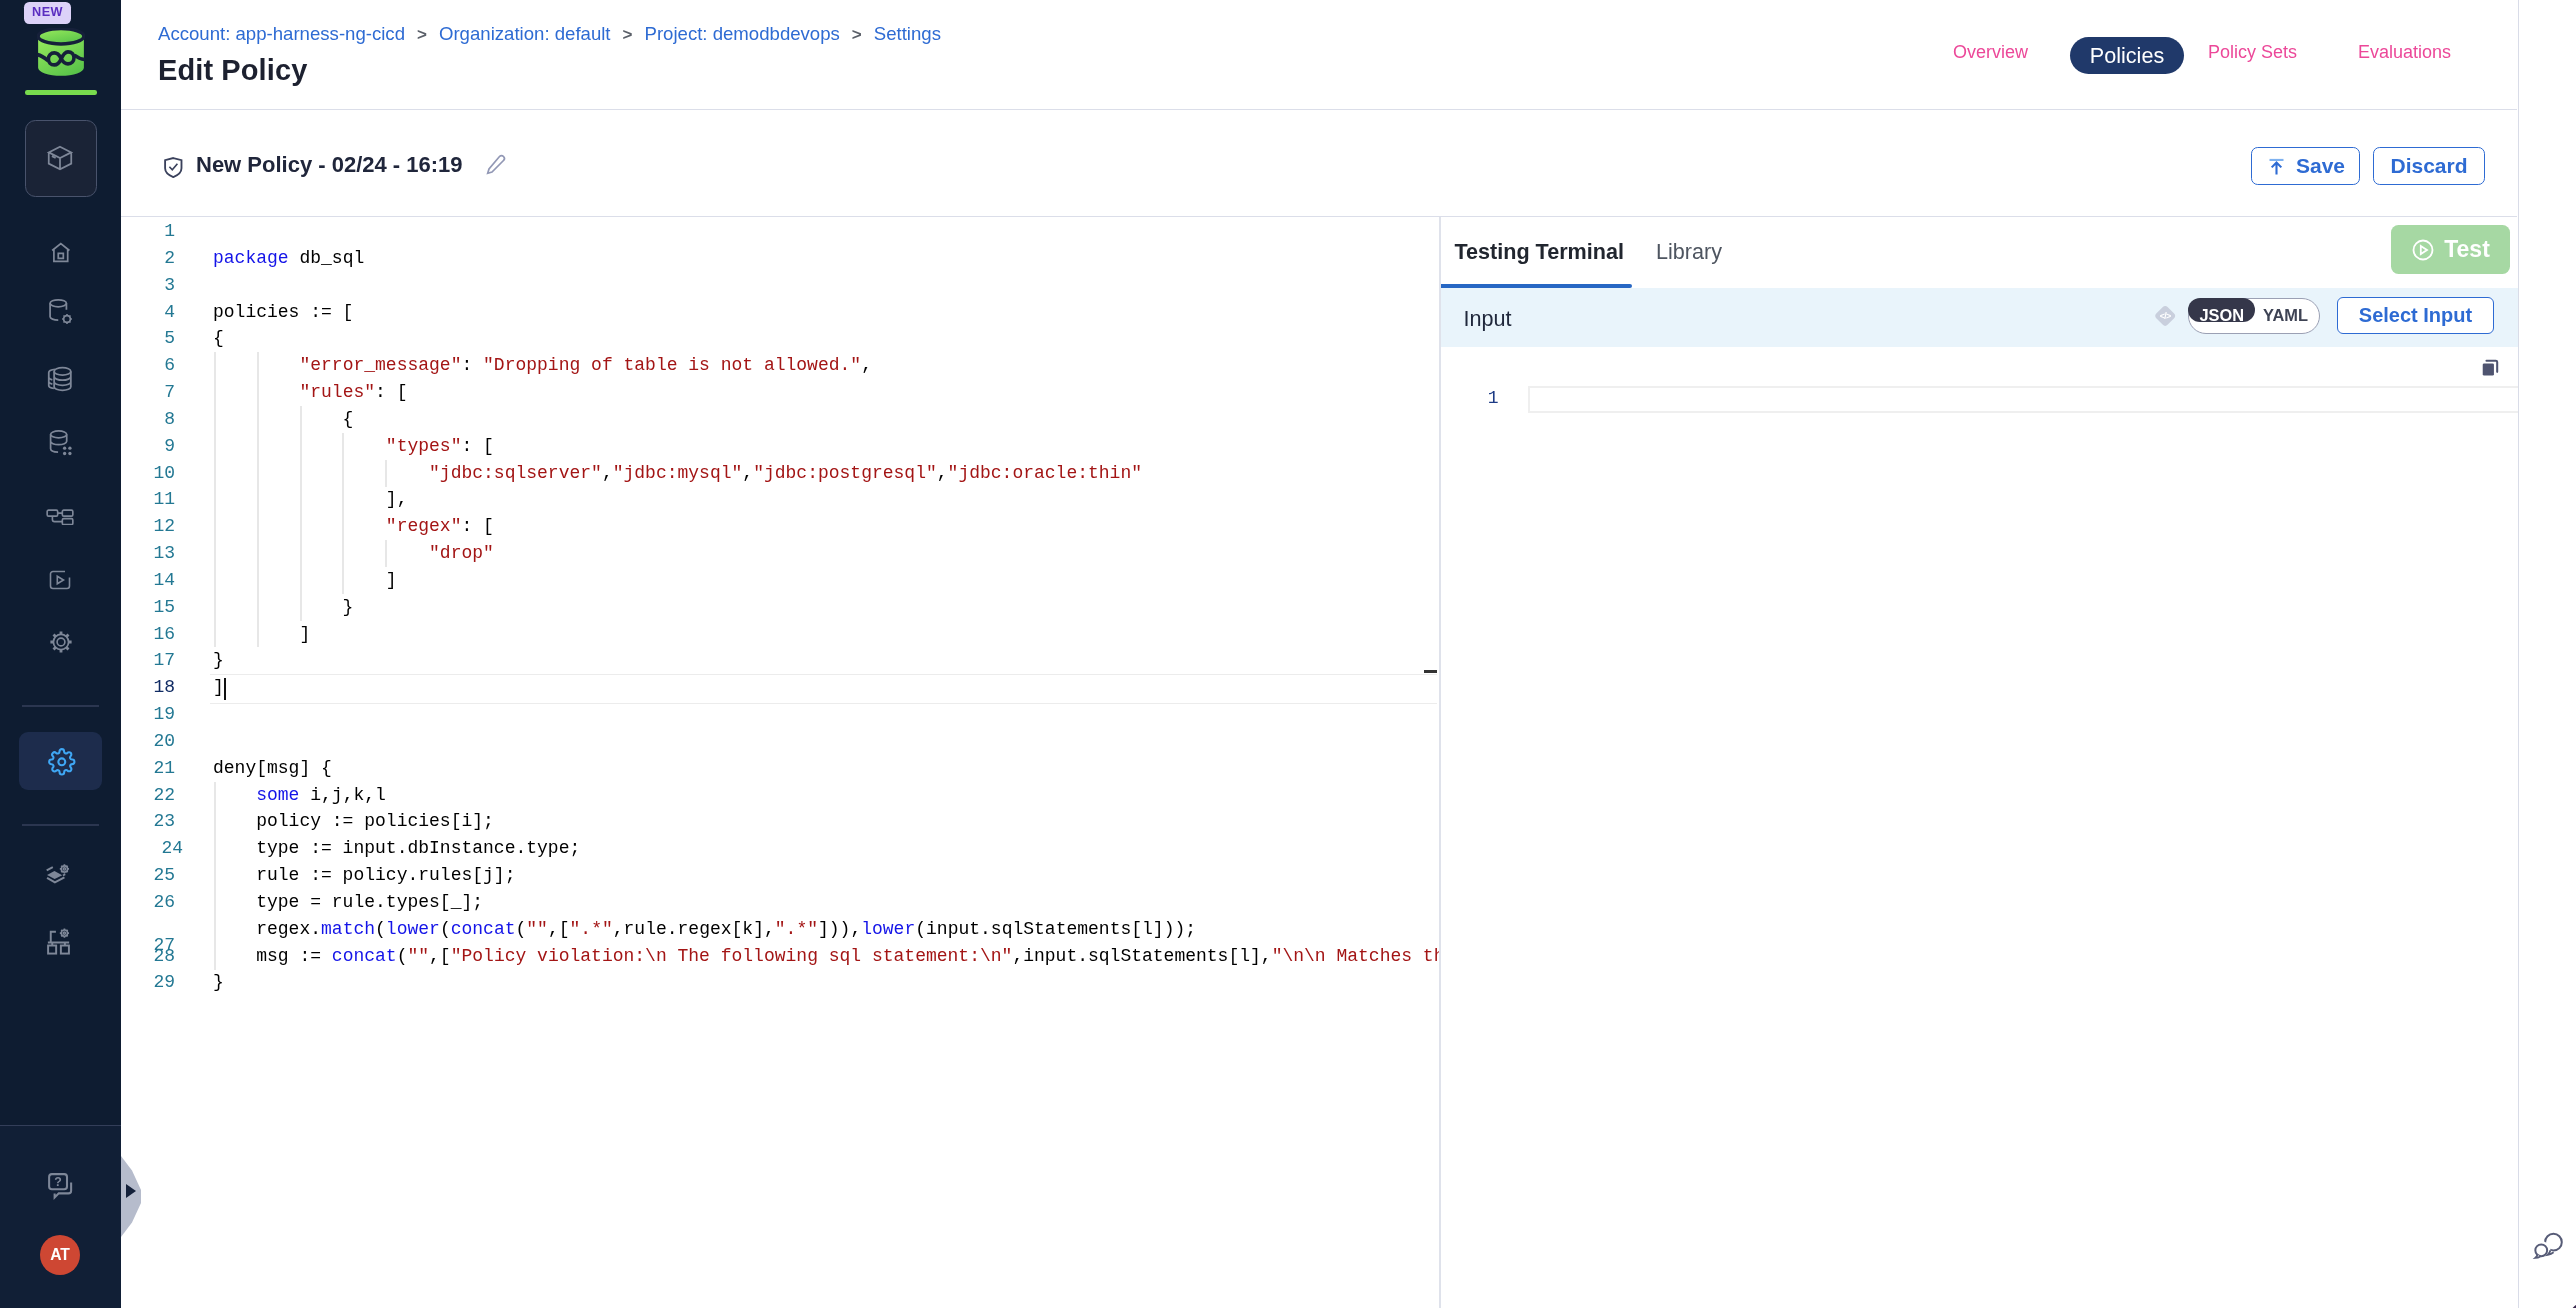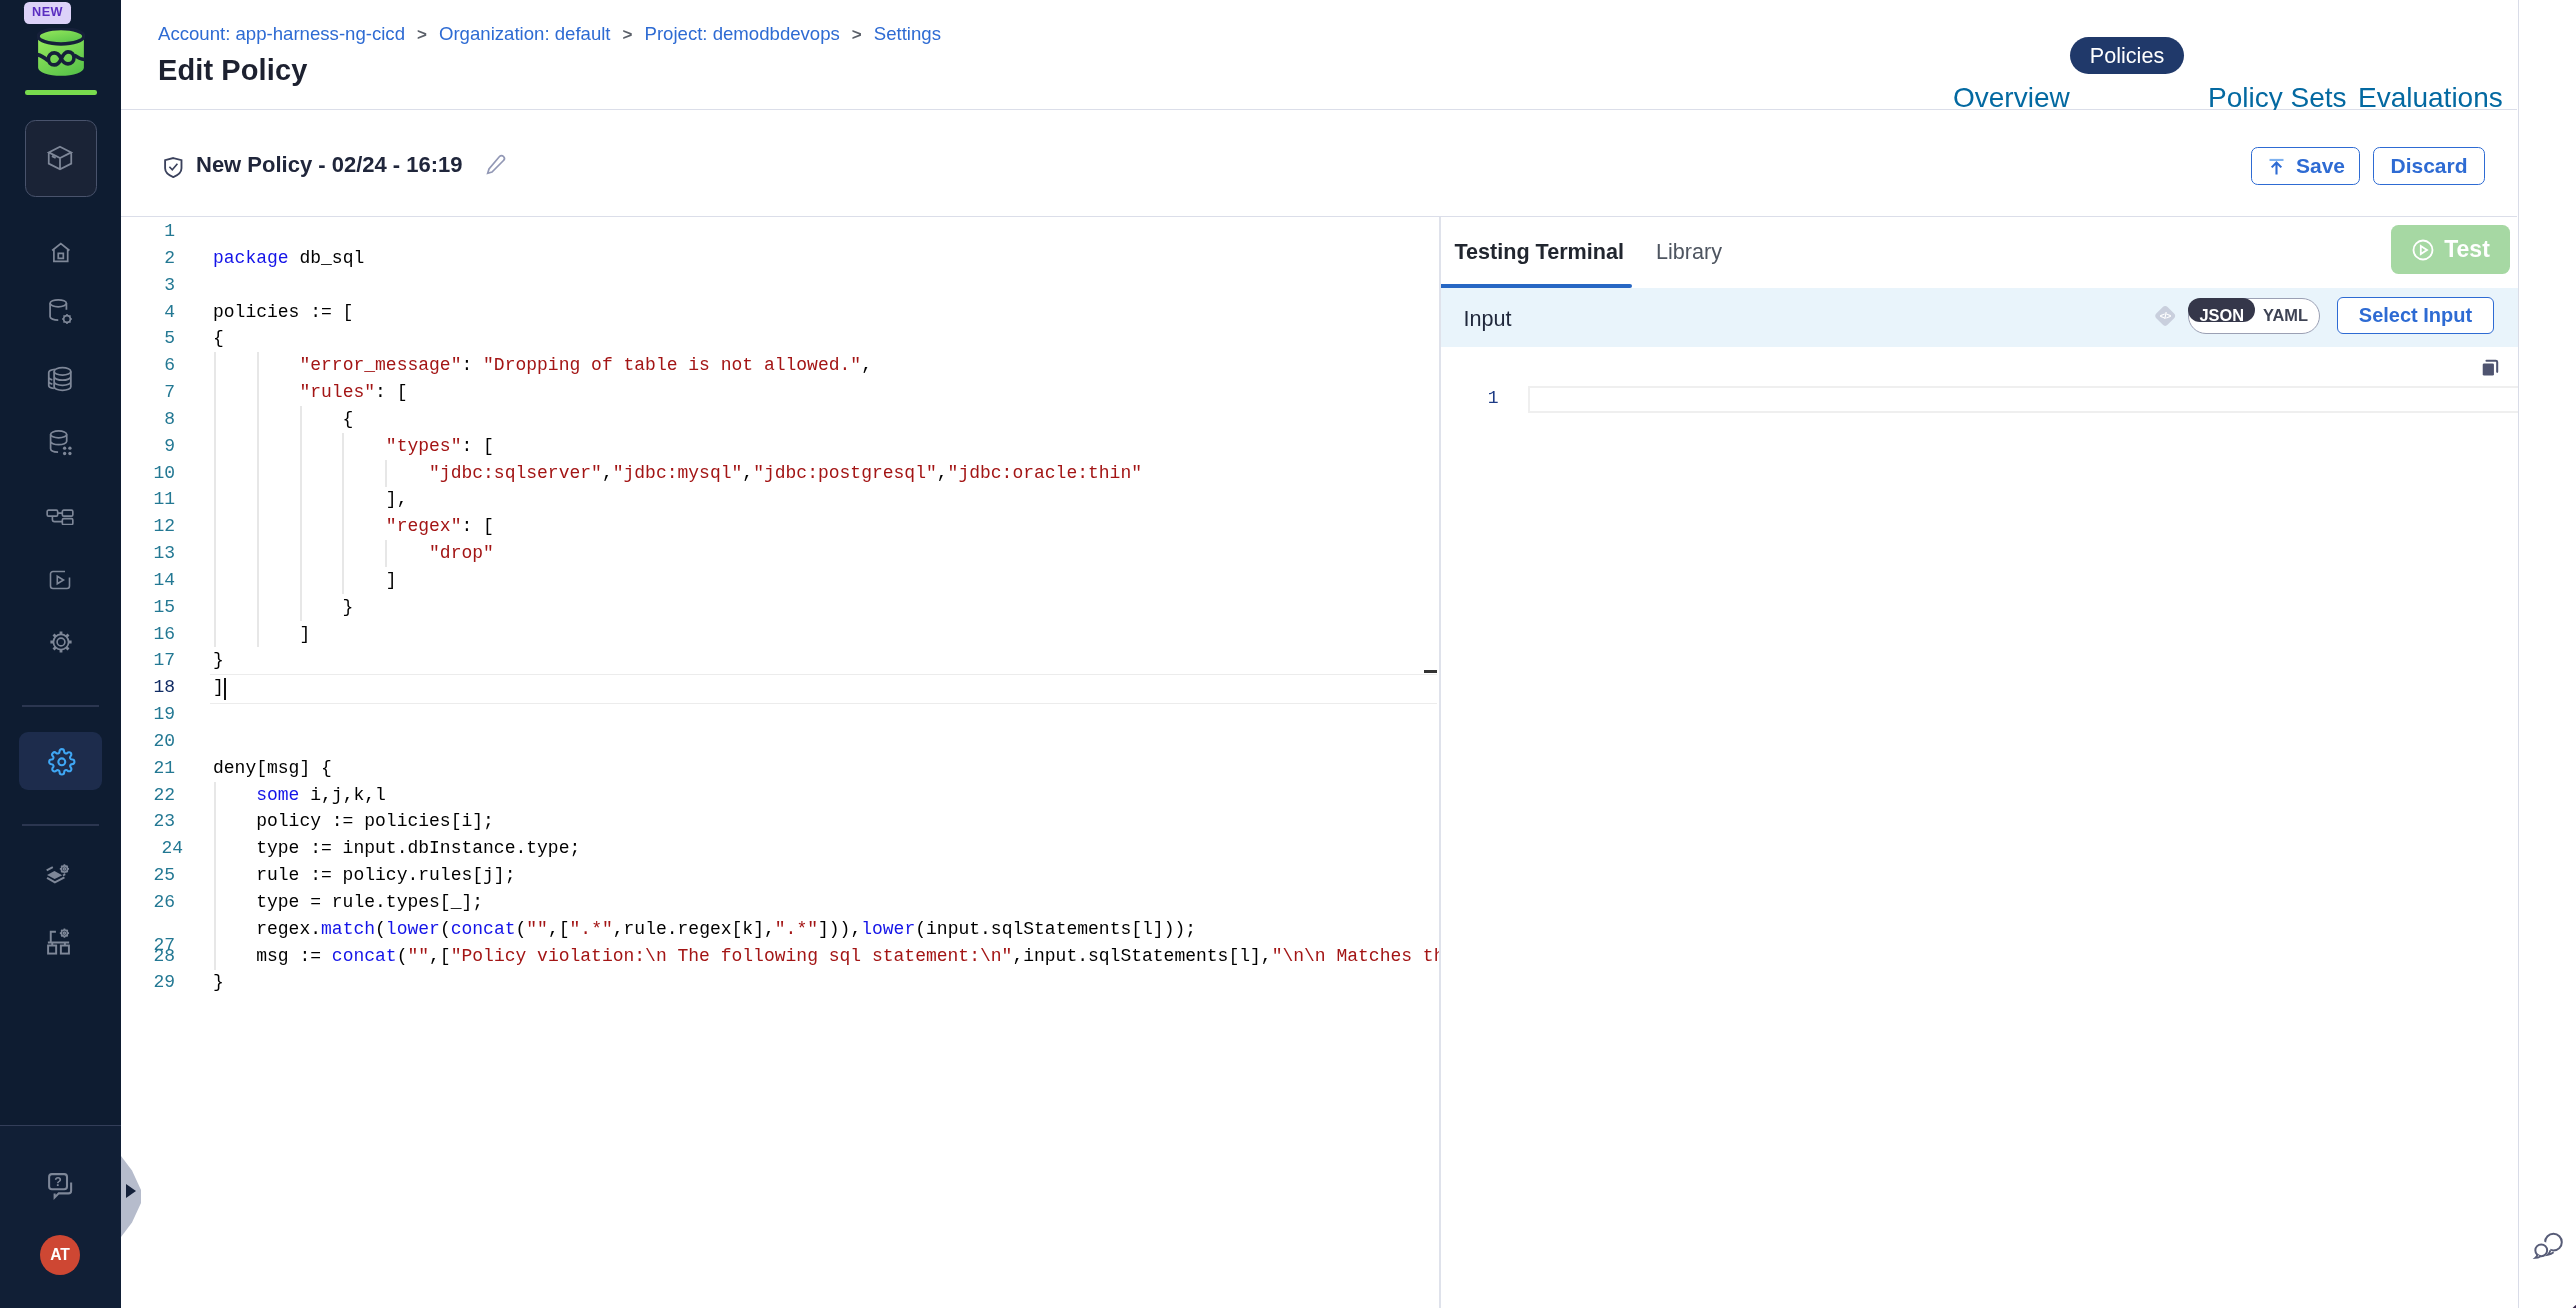--- a/index.html
+++ b/index.html
@@ -19,21 +19,21 @@
 #activebox { position:absolute; left:19.4px; top:732px; width:83px; height:58px; background:#1D2C4C; border-radius:9px; }
 #avatar { position:absolute; left:40px; top:1235px; width:40px; height:40px; border-radius:50%; background:#CE4733; color:#fff; font-weight:bold; font-size:15.7px; text-align:center; line-height:40px; }
 #handle { z-index:30; position:absolute; left:121px; top:1156px; width:20px; height:81px; background:#B6BCCC; clip-path:polygon(0 0, 55% 18%, 100% 42%, 100% 58%, 55% 82%, 0 100%); }
 #handle-tri { z-index:31; position:absolute; left:126px; top:1184px; width:0; height:0; border-left:10.4px solid #14213A; border-top:7.5px solid transparent; border-bottom:7.5px solid transparent; }
 
 
 #header { position:absolute; left:121px; top:0; width:2396px; height:110px; background:#fff; border-bottom:1.5px solid #DBDEE9; }
 #crumbs { position:absolute; left:37px; top:23px; font-size:18.6px; color:#2E6BD3; }
 #crumbs .sep { color:#5B6069; padding:0 12px; font-size:17px; font-weight:bold; }
 #pagetitle { position:absolute; left:37px; top:54px; font-size:29px; font-weight:bold; color:#1D2130; letter-spacing:0.1px; }
-.navlink { position:absolute; top:42px; font-size:28px; color:#0369a1; white-space:nowrap;margin-top:40px; }
+.navlink { position:absolute; top:42px; font-size:18px; color:#ec4899; white-space:nowrap; }
 #pill { position:absolute; left:2070px; top:37px; width:114px; height:37px; background:#20396A; border-radius:18.6px; color:#fff; font-size:21.6px; text-align:center; line-height:37px; }
 
 
 #toolbar { position:absolute; left:121px; top:110px; width:2396px; height:107px; background:#fff; border-bottom:1.5px solid #DBDEE9; }
 #tbtitle { position:absolute; left:75px; top:42px; font-size:22px; font-weight:bold; color:#20263B; }
 .btn { position:absolute; top:37px; height:38px; border:1.5px solid #2E6BD3; border-radius:6.7px; color:#2E6BD3; font-size:21px; font-weight:bold; display:flex; align-items:center; justify-content:center; background:#fff; }
 #btn-save { left:2130px; width:109px; }
 #btn-discard { left:2252px; width:112px; }
 
 

